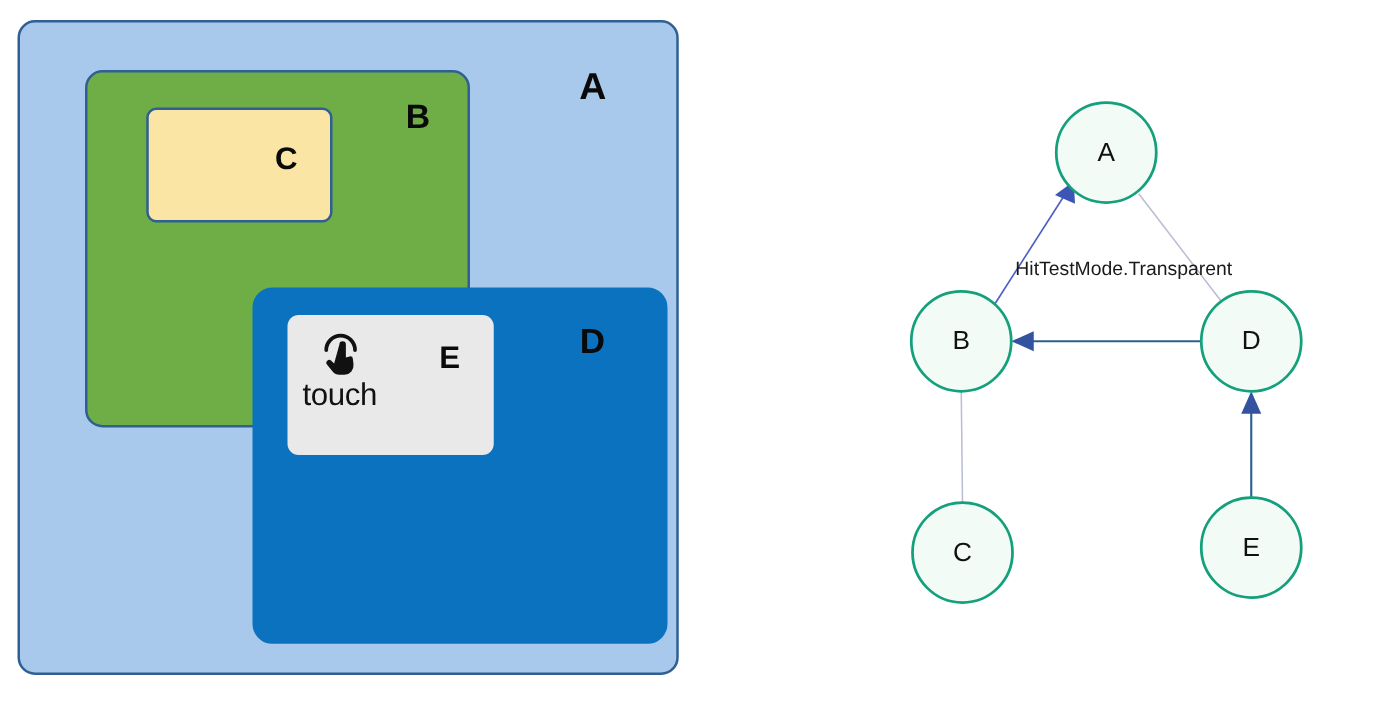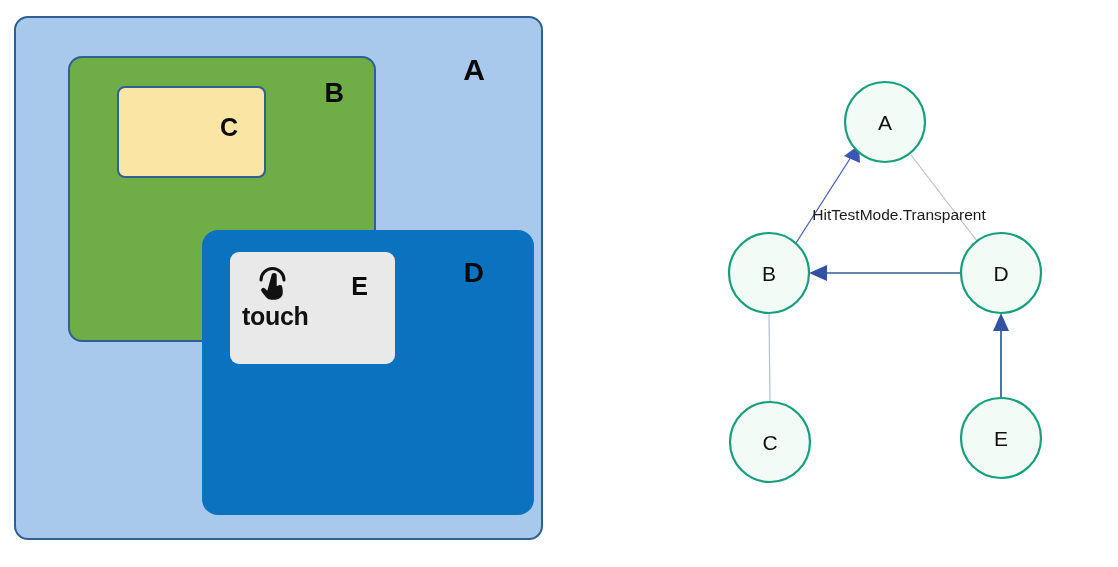--- a/index.html
+++ b/index.html
@@ -99,21 +99,20 @@
   }
 
   #touch-text {
     position: absolute;
     left: 12px;
     top: 50px;
     font-size: 25px;
     color: #111111;
     font-family: "Liberation Sans", sans-serif;
     letter-spacing: -0.3px;
-    font-weight: bold;
   }
 
   
   #graph-panel {
     position: absolute;
     left: 700px;
     top: 0;
     width: 418px;
     height: 567px;
   }

